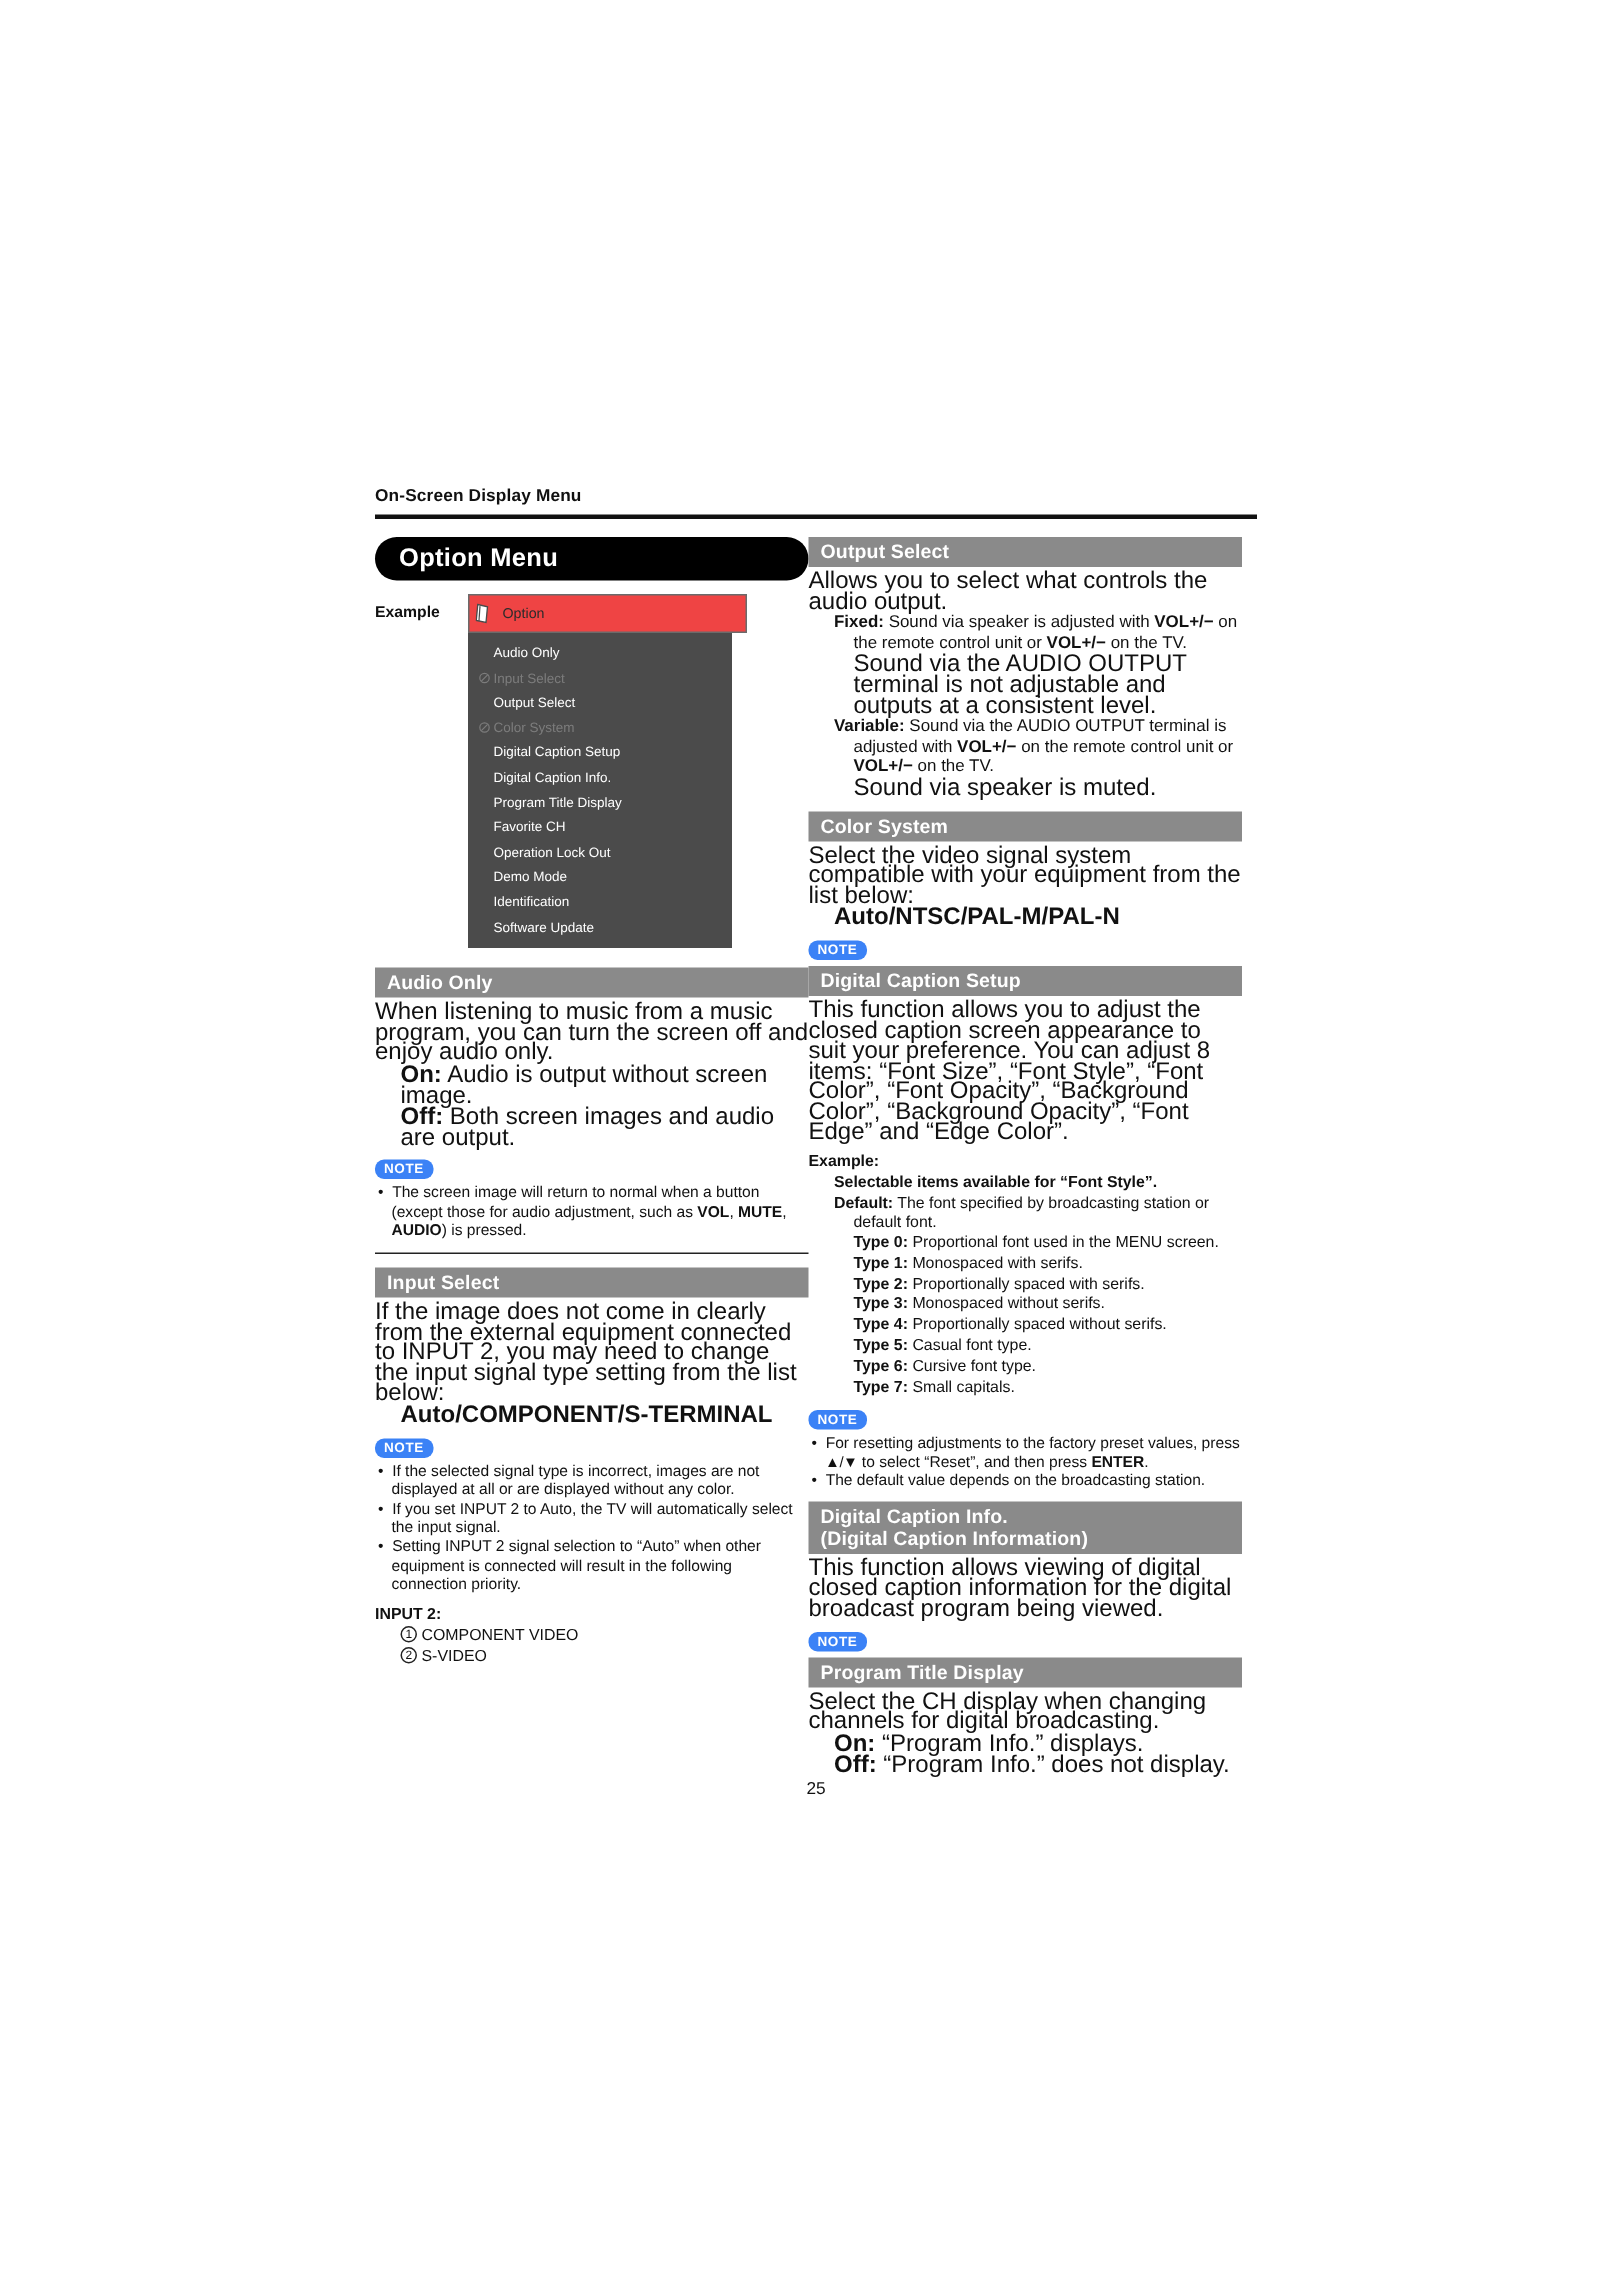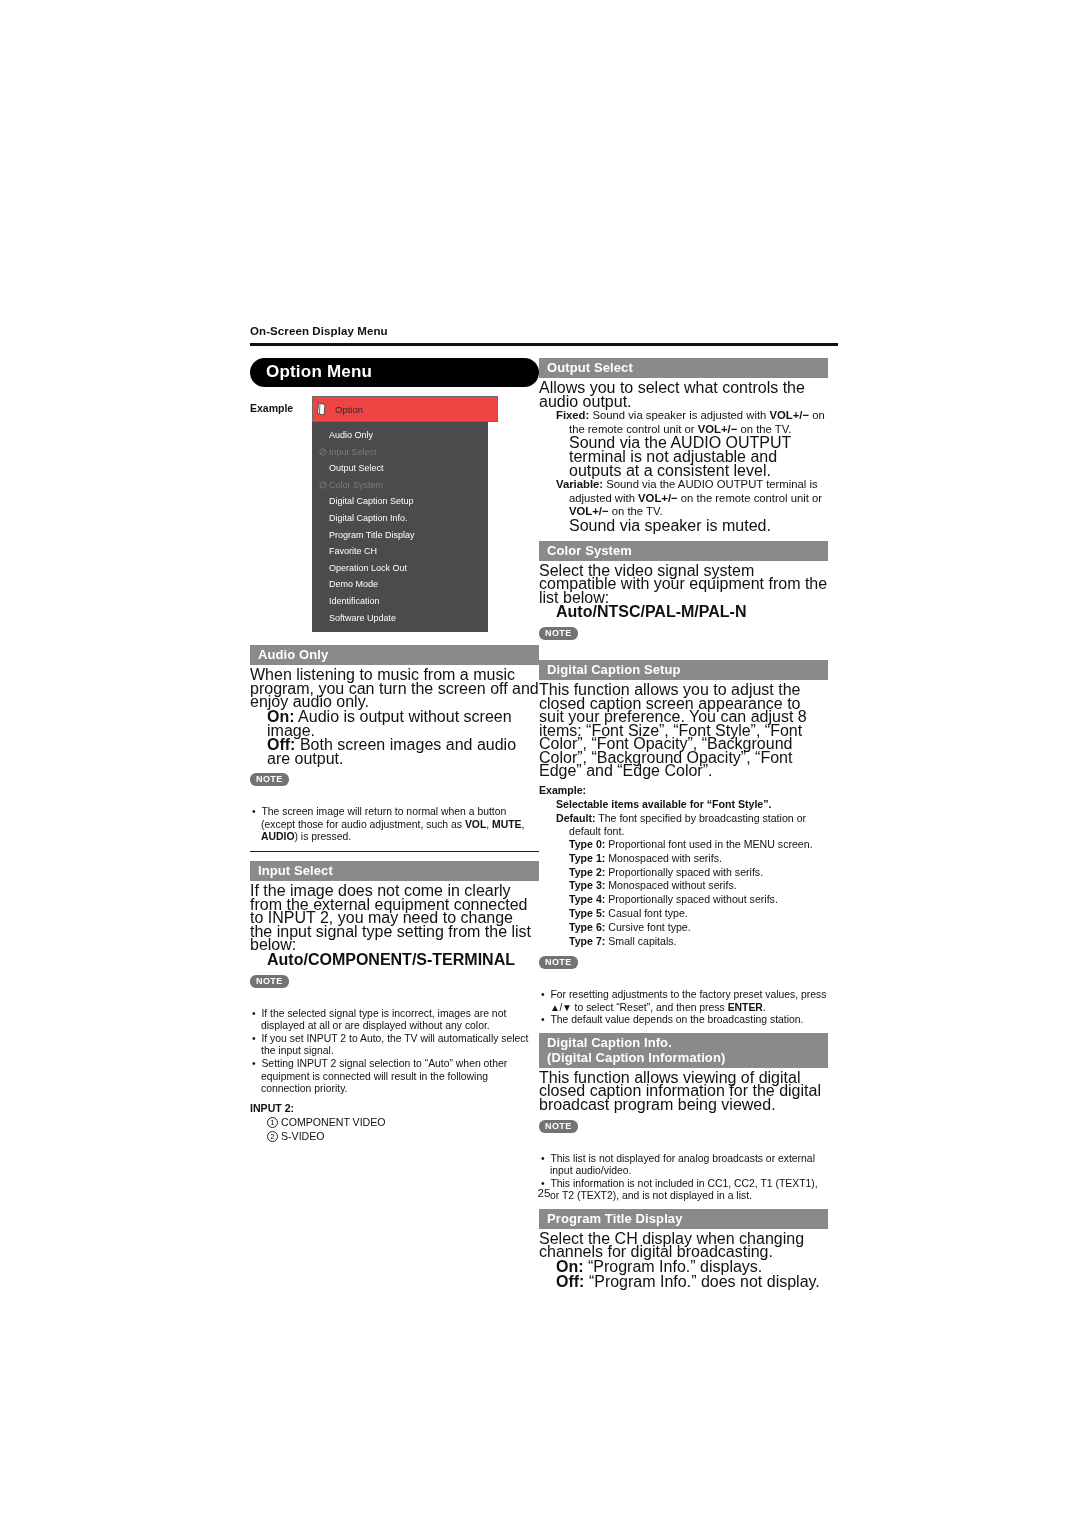--- a/index.html
+++ b/index.html
@@ -115,28 +115,28 @@
     padding-left:30px;
     text-indent:-13px;
     margin:0;
   }
   b, .b { font-weight:bold; }
   .small { font-size:10.6px; line-height:12.9px; }
 
   
   .note-badge {
     display:inline-block;
-    background:#737373;
+    background:#3b82f6;
     color:#fff;
     font-size:9px;
     font-weight:bold;
     letter-spacing:.4px;
     border-radius:6px;
     padding:1px 6px 2px 6px;
-    margin:7px 0 20px 0;
+    margin:7px 0 4px 0;
   }
   ul.notes { list-style:none; margin:0 0 6px 0; padding:0; }
   ul.notes > li {
     font-size:10.4px;
     line-height:12.6px;
     padding-left:11px;
     text-indent:-9px;
     margin-bottom:0px;
   }
   ul.notes > li::before { content:"\2022\00a0\00a0"; }
@@ -293,24 +293,20 @@
       </ul>
 
       
       <div class="sec">
           <span class="l2">Digital Caption Info.</span>
           <span class="l2">(Digital Caption Information)</span>
         </div>
       <p class="para">This function allows viewing of digital closed caption information for the digital broadcast program being viewed.</p>
 
       <div class="note-badge">NOTE</div>
-      <ul class="notes">
-        <li>This list is not displayed for analog broadcasts or external input audio/video.</li>
-        <li>This information is not included in CC1, CC2, T1 (TEXT1), or T2 (TEXT2), and is not displayed in a list.</li>
-      </ul>
 
       
       <div class="sec">Program Title Display</div>
       <p class="para">Select the CH display when changing channels for digital broadcasting.</p>
       <p class="para indent"><b>On:</b><span> “Program Info.” displays.</span></p>
       <p class="para indent"><b>Off:</b><span> “Program Info.” does not display.</span></p>
 
     </div>
   </div>
 

